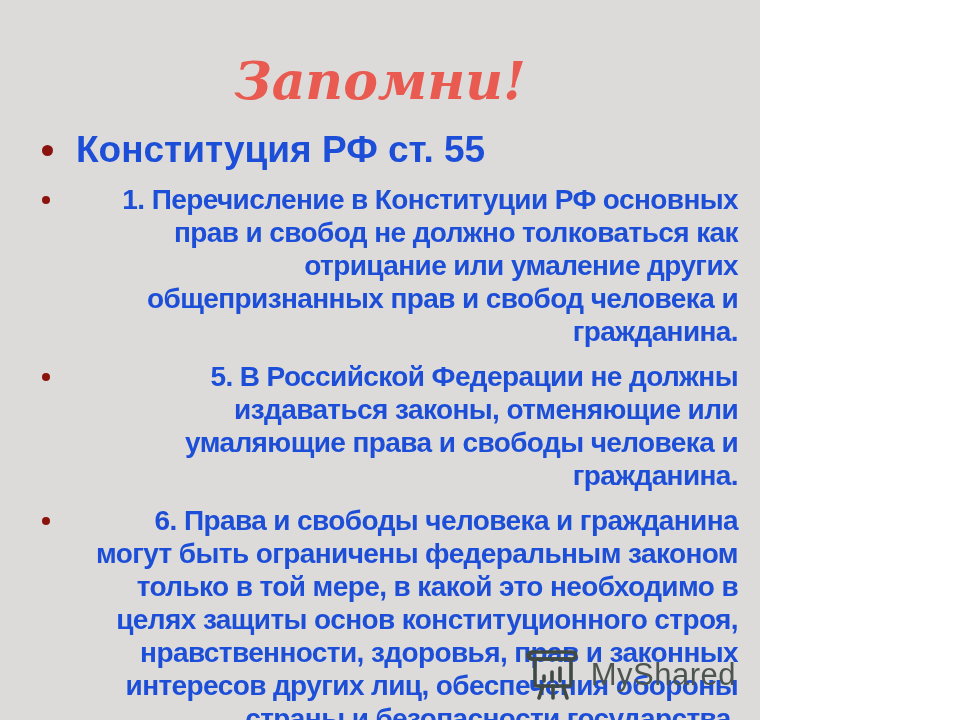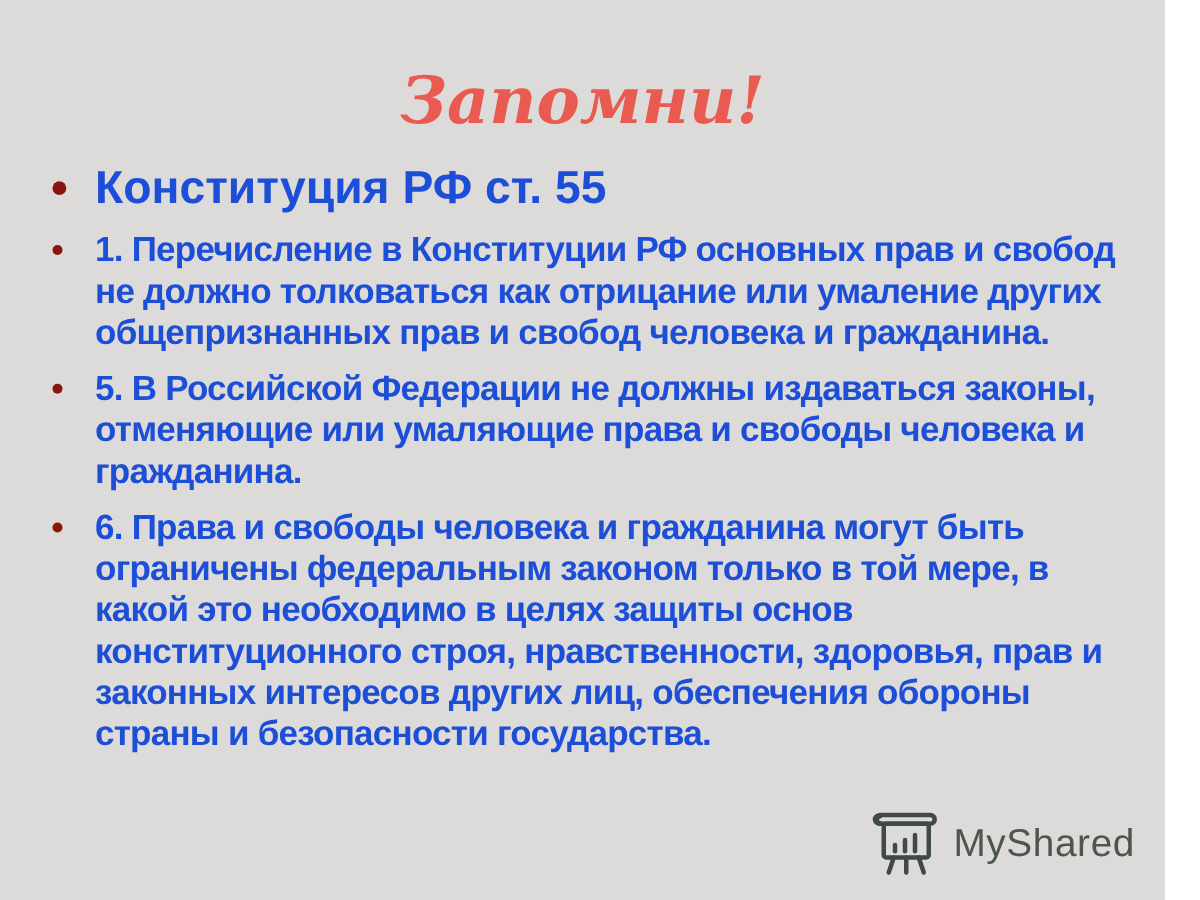--- a/index.html
+++ b/index.html
@@ -1,18 +1,18 @@
 <!DOCTYPE html>
 <html><head>
 <meta charset="utf-8">
 <style>
   html,body{margin:0;padding:0;}
   .slide{
     position:relative;
-    width:932px;height:720px;
+    width:760px;height:720px;
     background:#dcdbd9;
     overflow:hidden;
     font-family:"Liberation Sans", sans-serif;
   }
   .title{
     margin:0;
     padding-top:52px;
     text-align:center;
     font-family:"DejaVu Serif","Liberation Serif",serif;
     font-style:italic;
@@ -48,20 +48,21 @@
   .bullet.heading .dot{
     width:11px;height:11px;top:18px;
   }
   .bullet.body{
     font-size:28px;
     font-weight:700;
     line-height:33px;
     letter-spacing:-0.6px;
     margin-bottom:12px;
     max-width:860px;
+    text-align:right;
   }
   .bullet.body .dot{
     width:8px;height:8px;top:13px;
   }
   .watermark{
     position:absolute;
     right:24px;
     bottom:18px;
     display:flex;
     align-items:center;

